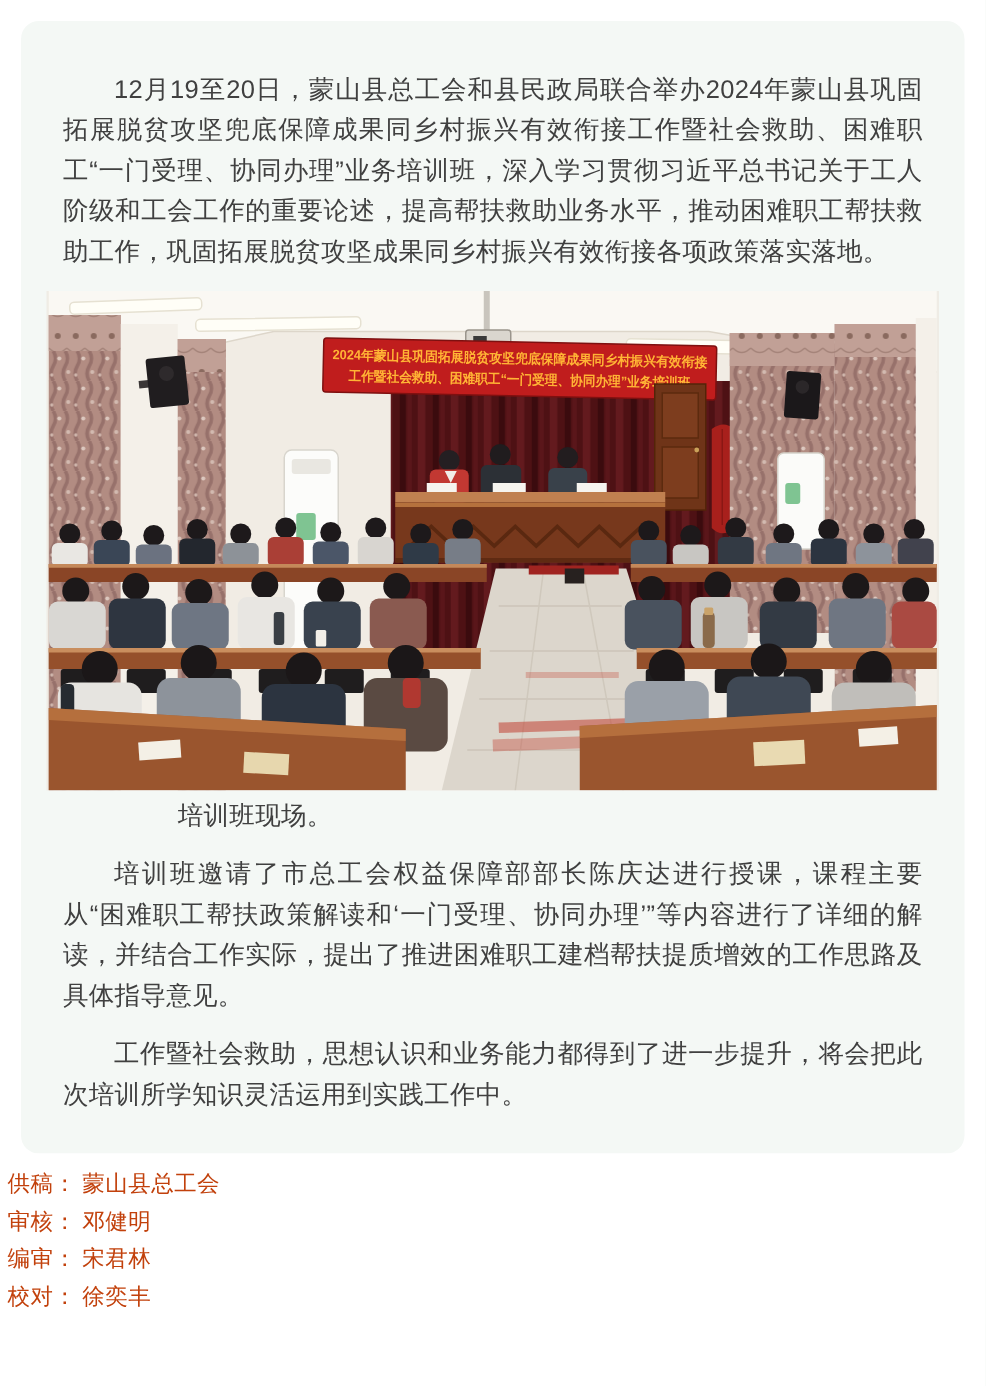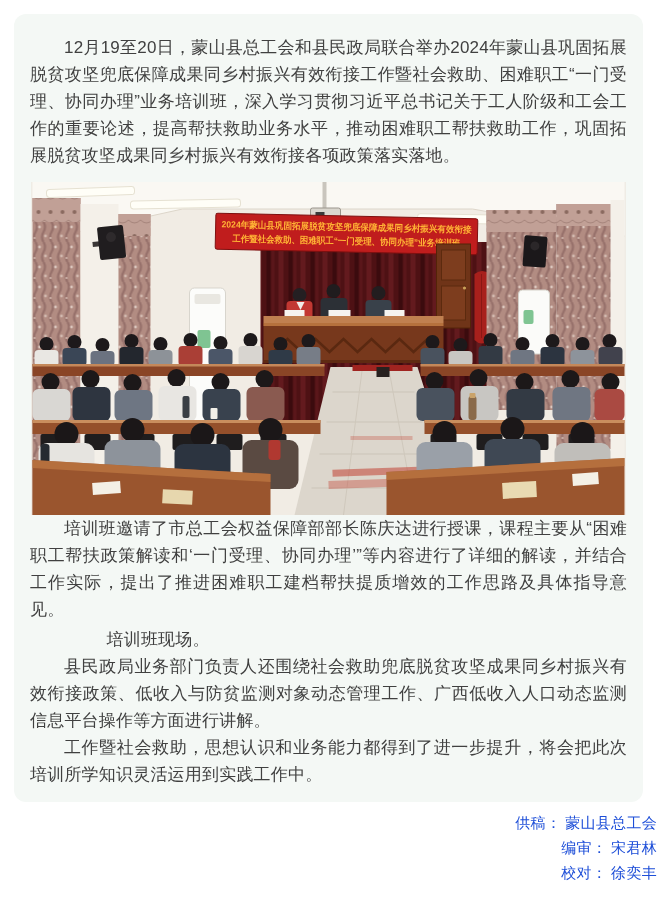--- a/index.html
+++ b/index.html
@@ -12,21 +12,21 @@
   }
   .card{
     margin:14px 14px 0 14px;
     width:629px;
     box-sizing:border-box;
     background:#f4f8f5;
     border-radius:12px;
     padding:20px 16px 14px 16px;
   }
   .para{
-    margin:0;
+    margin:12px;
     font-size:17px;
     line-height:27px;
     color:#404040;
     text-align:justify;
     text-indent:2em;
     letter-spacing:0.2px;
   }
   .caption{ text-indent:4.5em; margin-top:3px; }
   .photo-wrap{
     margin:13px 1px 0 1px;
@@ -37,23 +37,22 @@
   }
   .photo-wrap svg{ display:block; }
   .credits{
     padding:8px 0 6px 5px;
     background:#ffffff;
   }
   .credit-line{
     margin:0;
     font-size:15px;
     line-height:25px;
-    color:#1d4ed8;
+    color:#c2410c;
     letter-spacing:0.3px;
-    text-align:right;
   }
   .credit-line .val{ margin-left:4px; }
 </style>
 </head>
 <body>
 
 <div class="page">
 
   <div class="card">
 
@@ -306,26 +305,26 @@
           <rect x="60" y="300" width="28" height="12" fill="#f4f0e6" transform="rotate(-4 74 306)"></rect>
           <rect x="130" y="308" width="30" height="14" fill="#e7d7ae" transform="rotate(3 145 315)"></rect>
           <polygon points="354,290 592,276 592,333 354,333" fill="#9a552e"></polygon>
           <polygon points="354,290 592,276 592,284 354,298" fill="#c07a44" opacity="0.7"></polygon>
           <rect x="470" y="300" width="34" height="16" fill="#e9dab2" transform="rotate(-3 487 308)"></rect>
           <rect x="540" y="291" width="26" height="12" fill="#f4f0e6" transform="rotate(-4 553 297)"></rect>
         </g>
       </svg>
     </figure>
 
+    <p class="para caption">培训班现场。</p>
     <p class="para">培训班邀请了市总工会权益保障部部长陈庆达进行授课，课程主要从“困难职工帮扶政策解读和‘一门受理、协同办理’”等内容进行了详细的解读，并结合工作实际，提出了推进困难职工建档帮扶提质增效的工作思路及具体指导意见。</p>
-    <p class="para caption">培训班现场。</p>
-    <p class="para">县民政局业务部门负责人还围绕社会救助兜底脱贫攻坚成果同乡村振兴有效衔接政策、低收入与防贫监测对象动态管理工作、广西低收入人口动态监测信息平台操作等方面进行讲解。</p>
     <p class="para">工作暨社会救助，思想认识和业务能力都得到了进一步提升，将会把此次培训所学知识灵活运用到实践工作中。</p>
   </div>
 
   <div class="credits">
     <p class="credit-line"><span class="lbl">供稿：</span><span class="val">蒙山县总工会</span></p>
+    <p class="credit-line"><span class="lbl">审核：</span><span class="val">邓健明</span></p>
     <p class="credit-line"><span class="lbl">编审：</span><span class="val">宋君林</span></p>
     <p class="credit-line"><span class="lbl">校对：</span><span class="val">徐奕丰</span></p>
 
   </div>
 
 </div>
 
 </body></html>

